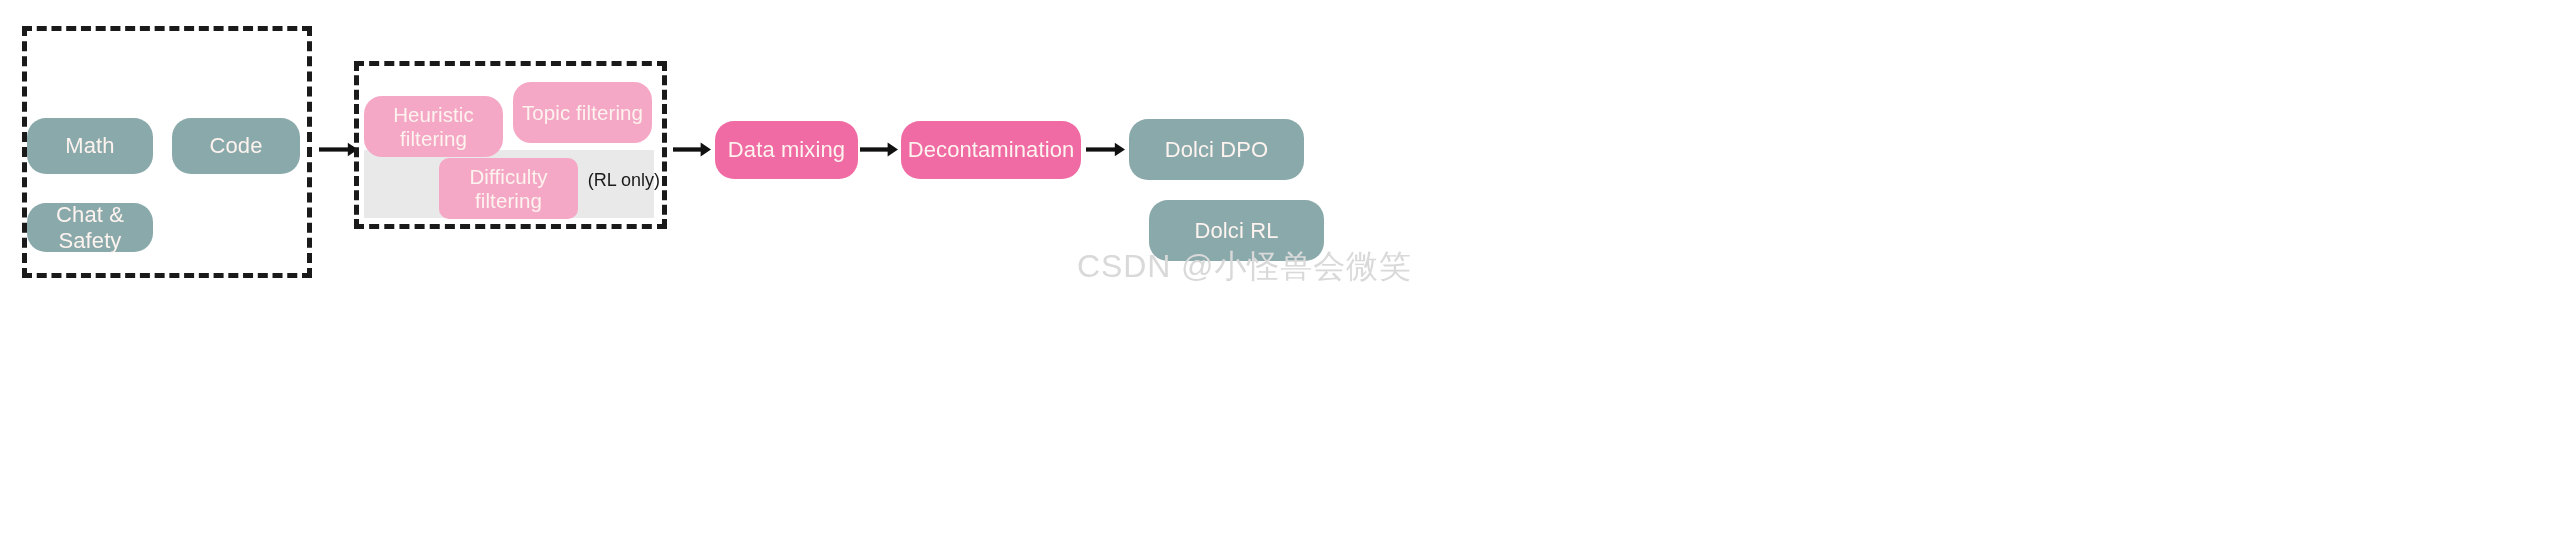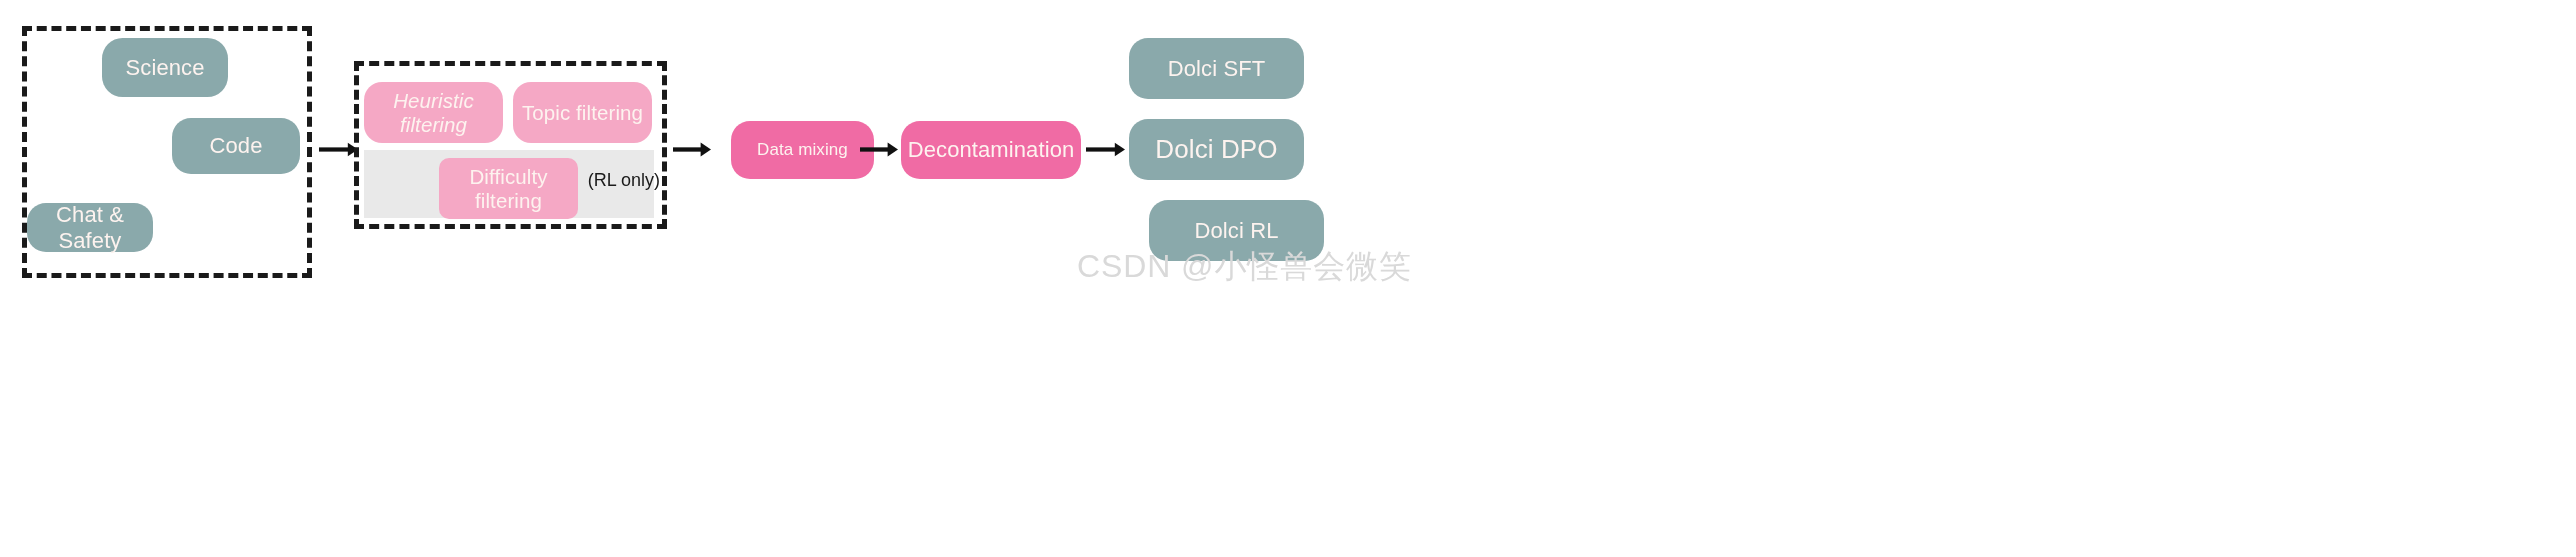--- a/index.html
+++ b/index.html
@@ -58,21 +58,21 @@
   .node.magenta{ background: #f06ba4; }
 
   
   #node-science   { left: 102px; top: 38px;  width: 126px; height: 59px; font-size: 22px; border-radius: 20.5px; }
   #node-math      { left: 27px;  top: 118px; width: 126px; height: 56px; font-size: 22px; border-radius: 19px; }
   #node-code      { left: 172px; top: 118px; width: 128px; height: 56px; font-size: 22px; border-radius: 19px; }
   #node-chat      { left: 27px;  top: 203px; width: 126px; height: 49px; font-size: 22px; border-radius: 19px; }
   #node-precise   { left: 172px; top: 203px; width: 128px; height: 61px; font-size: 22px; border-radius: 19px; }
 
   
-  #node-heuristic { left: 364px; top: 82px;  width: 139px; height: 61px; font-size: 20.5px; border-radius: 18px; font-style: italic; }
+  #node-heuristic { left: 364px; top: 96px;  width: 139px; height: 61px; font-size: 20.5px; border-radius: 18px; }
   #node-topic     { left: 513px; top: 82px;  width: 139px; height: 61px; font-size: 20.5px; border-radius: 18px; }
 
   
   #rl-strip {
     position: absolute;
     left: 364px;
     top: 150px;
     width: 290px;
     height: 68px;
     background: #e9e9e9;
@@ -84,26 +84,26 @@
     left: 583px;
     top: 171px;
     width: 77px;
     font-size: 18px;
     color: #1a1a1a;
     text-align: right;
     line-height: 1;
   }
 
   
-  #node-datamixing      { left: 731px;  top: 121px; width: 143px; height: 58px; font-size: 17px; border-radius: 19px; }
+  #node-datamixing      { left: 715px;  top: 121px; width: 143px; height: 58px; font-size: 22px; border-radius: 19px; }
   #node-decontamination { left: 901px; top: 121px; width: 180px; height: 58px; font-size: 22px; border-radius: 19px; }
 
   
   #node-sft { left: 1129px; top: 38px;  width: 175px; height: 61px; font-size: 22px; border-radius: 19px; }
-  #node-dpo { left: 1129px; top: 119px; width: 175px; height: 61px; font-size: 26px; border-radius: 19px; }
+  #node-dpo { left: 1129px; top: 119px; width: 175px; height: 61px; font-size: 22px; border-radius: 19px; }
   #node-rl  { left: 1129px; top: 200px; width: 175px; height: 61px; font-size: 22px; border-radius: 19px; margin-left: 20px; }
 
   
   .arrow {
     position: absolute;
     height: 19px;
     display: block;
   }
   #arrow-1 { left: 319px;  top: 140px; width: 39px; }
   #arrow-2 { left: 673px;  top: 140px; width: 38px; }
@@ -123,22 +123,22 @@
     user-select: none;
   }
 </style>
 </head>
 <body>
 
 <div id="canvas">
 
   <div class="dashed-group" id="group-sources"></div>
 
-  <div class="node teal" id="node-science">Science</div>
 
+  <div class="node teal" id="node-math">Math</div>
 
   <div class="node teal" id="node-code">Code</div>
 
   <div class="node teal" id="node-chat">Chat &amp;
 Safety</div>
 
 
   <svg class="arrow" id="arrow-1" viewBox="0 0 46 22">
     <line x1="0" y1="11" x2="36" y2="11" stroke="#111111" stroke-width="5"></line>
     <polygon points="34,3 46,11 34,19" fill="#111111"></polygon>
@@ -170,21 +170,20 @@
     <polygon points="32,3 44,11 32,19" fill="#111111"></polygon>
   </svg>
 
   <div class="node magenta" id="node-decontamination">Decontamination</div>
 
   <svg class="arrow" id="arrow-4" viewBox="0 0 46 22">
     <line x1="0" y1="11" x2="36" y2="11" stroke="#111111" stroke-width="5"></line>
     <polygon points="34,3 46,11 34,19" fill="#111111"></polygon>
   </svg>
 
-  <div class="node teal" id="node-sft">Dolci SFT</div>
 
   <div class="node teal" id="node-dpo">Dolci DPO</div>
 
   <div class="node teal" id="node-rl">Dolci RL</div>
 
   <div id="watermark">CSDN @小怪兽会微笑</div>
 
 </div>
 
 

